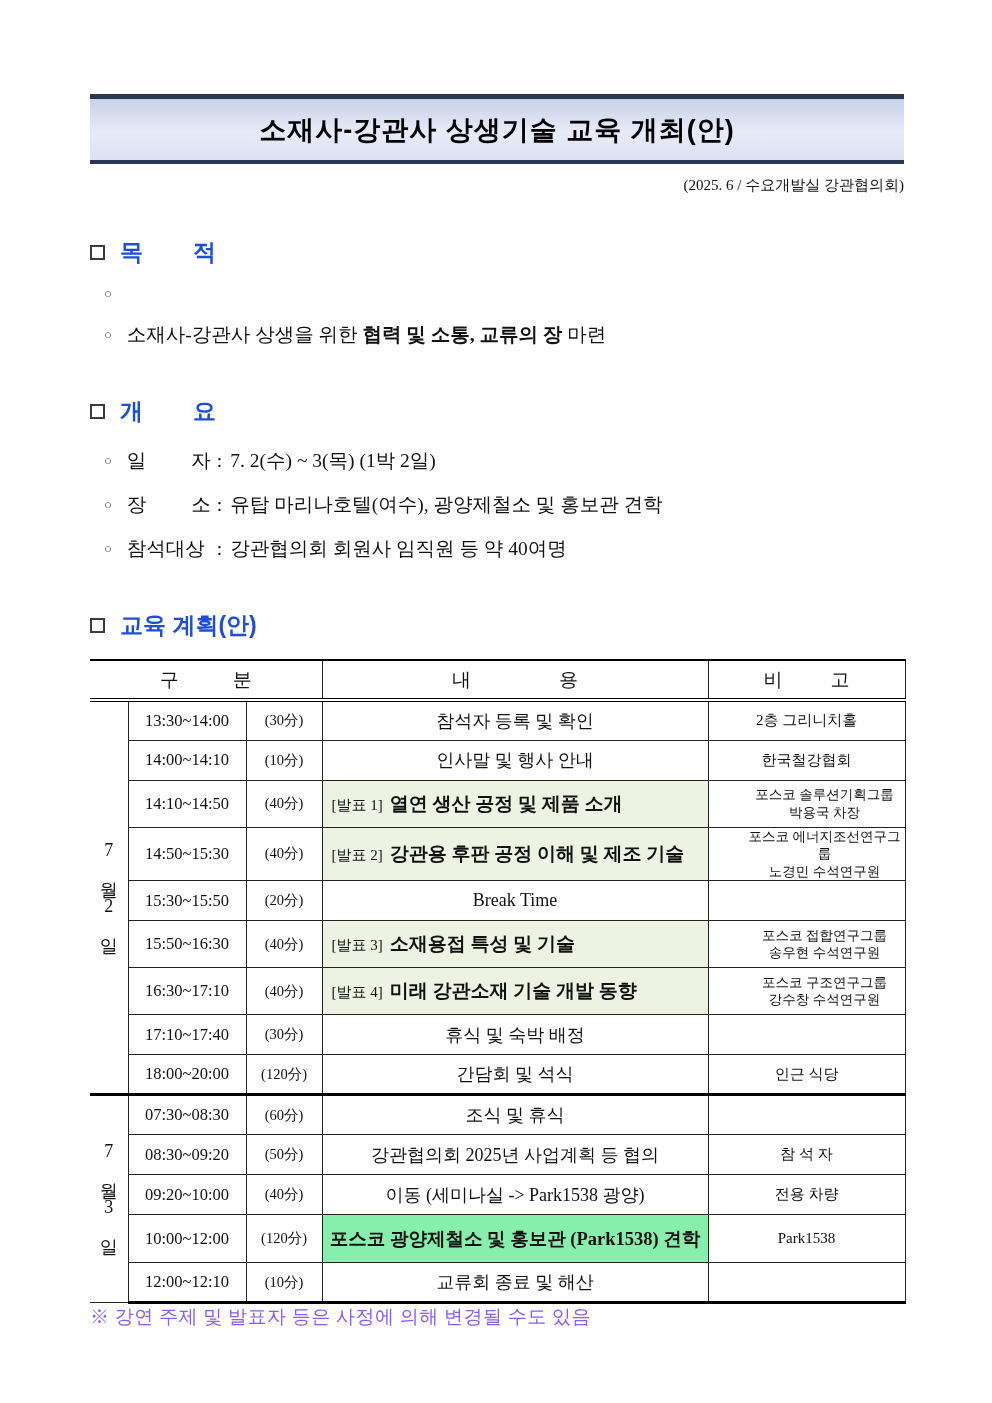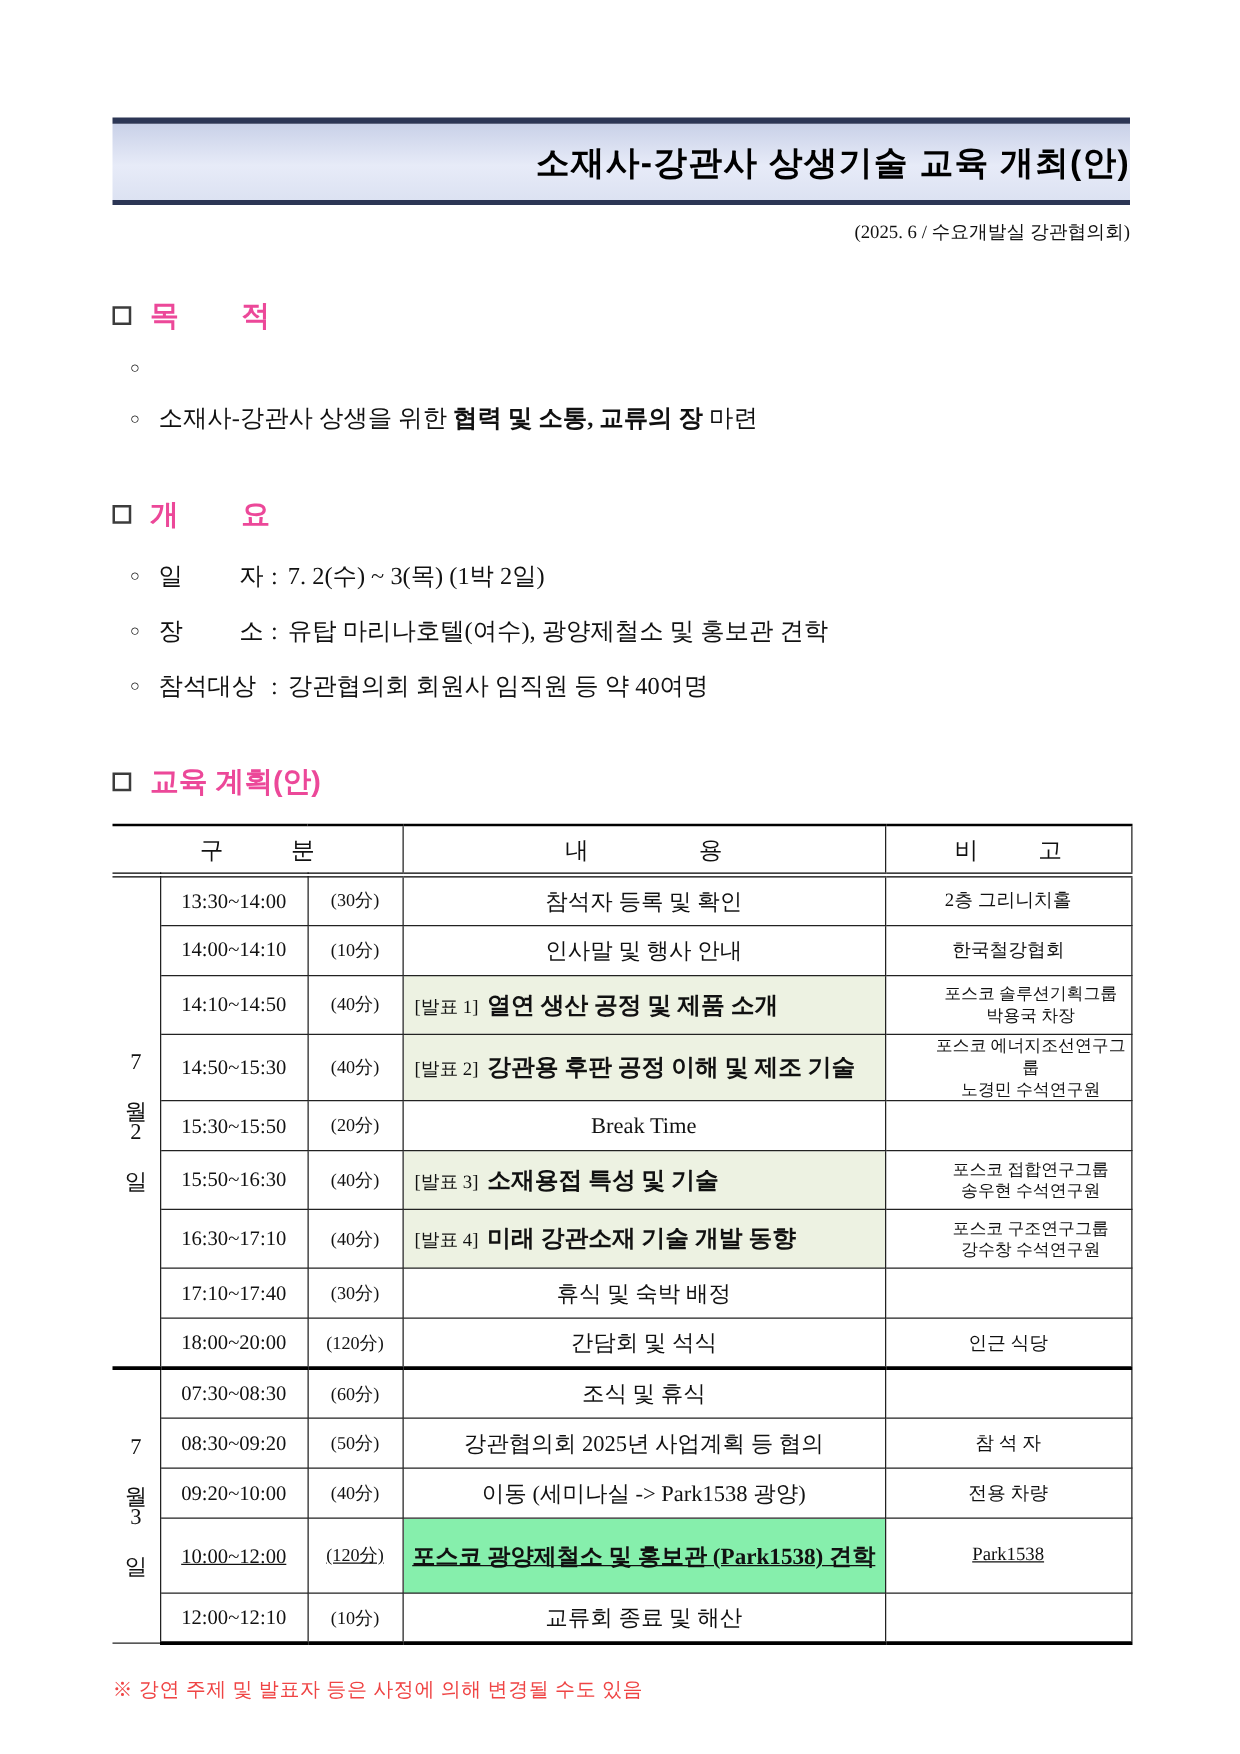--- a/index.html
+++ b/index.html
@@ -8,32 +8,32 @@
     width:992px; height:1403px; overflow:hidden;
     font-family:"Liberation Serif", serif; color:#111;
   }
   .page { padding:94px 88px 0 90px; }
 
   
   .banner {
     border-top:5px solid #2c3655;
     border-bottom:4px solid #2c3655;
     background:linear-gradient(180deg,#c9d1e8 0%,#e7ebf8 55%,#dce2f2 100%);
-    text-align:right; padding:13px 0 12px 0;
+    text-align:center; padding:13px 0 12px 0;
   }
   .banner-title {
     font-family:"Liberation Sans", sans-serif; font-weight:bold;
     font-size:27px; letter-spacing:1px; color:#000;
   }
   .subtitle { text-align:right; font-size:15px; margin-top:12px; color:#111; }
 
   
   .sec-head {
     display:flex; align-items:center; gap:15px; margin-top:42px;
-    font-family:"Liberation Sans", sans-serif; font-weight:bold; font-size:23px; color:#ec4899;
+    font-family:"Liberation Sans", sans-serif; font-weight:bold; font-size:23px; color:#1d4ed8;
   }
   .sec-head.tight { margin-top:48px; }
   .sq { width:15px; height:15px; border:2px solid #3c3c3c; background:#fff; flex:0 0 auto; }
   .spread { display:inline-block; width:96px; text-align:justify; text-align-last:justify; }
 
   
   .bullets { margin:20px 0 0 14px; }
   .bullet-line { display:flex; align-items:baseline; gap:15px; font-size:19.5px; margin-bottom:17px; }
   .circ { font-size:13px; flex:0 0 auto; position:relative; top:-2px; color:#222; }
   .bold { font-weight:bold; }
@@ -50,36 +50,36 @@
   .th-spread { display:inline-block; text-align:justify; text-align-last:justify; }
   .w1 { width:92px; } .w2 { width:126px; } .w3 { width:86px; }
   .no-left { border-left:none !important; }
   .day-cell { border-left:none !important; vertical-align:middle; text-align:center; background:#fff; }
   .day1-cell { border-bottom:3px solid #000; }
   .day2-cell { border-bottom:3px solid #000; }
   .vtext {
     display:inline-block; writing-mode:vertical-lr; text-orientation:upright;
     font-size:18px; letter-spacing:9px; color:#111;
   }
-  tr.simple { height:40px; } tr.pres { height:47px; } tr.visit { height:60px;text-decoration:underline; }
+  tr.simple { height:40px; } tr.pres { height:47px; } tr.visit { height:48px; }
   tr.day2start td { border-top:3px solid #000; }
   tr.lastrow td { border-bottom:3px solid #000; }
   .c-time { text-align:center; font-size:16.5px; }
   .c-dur { text-align:center; font-size:14.5px; }
   .c-content { text-align:center; font-size:18px; }
   .c-content.left { text-align:left; padding-left:9px; }
   .c-note { text-align:center; font-size:15px; }
   .green { background:#edf2e2; }
   .orange { background:#86efac; }
   .ptag { font-size:15px; margin-right:7px; }
   .ptitle { font-weight:bold; font-size:19px; }
   .vtitle { font-weight:bold; font-size:18.5px; }
   .nline { display:block; font-size:13.5px; line-height:1.3;padding-left:36px; }
 
-  .footnote { margin-top:26px; font-size:16px; color:#ef4444; letter-spacing:0.5px; }
+  .footnote { font-size:19px; color:#8b5cf6; letter-spacing:0.5px; }
 </style>
 </head>
 <body>
 
 <div class="page">
 
   <div class="banner">
     <div class="banner-title">소재사-강관사 상생기술 교육 개최(안)</div>
   </div>
   <div class="subtitle">(2025. 6 / 수요개발실 강관협의회)</div>

